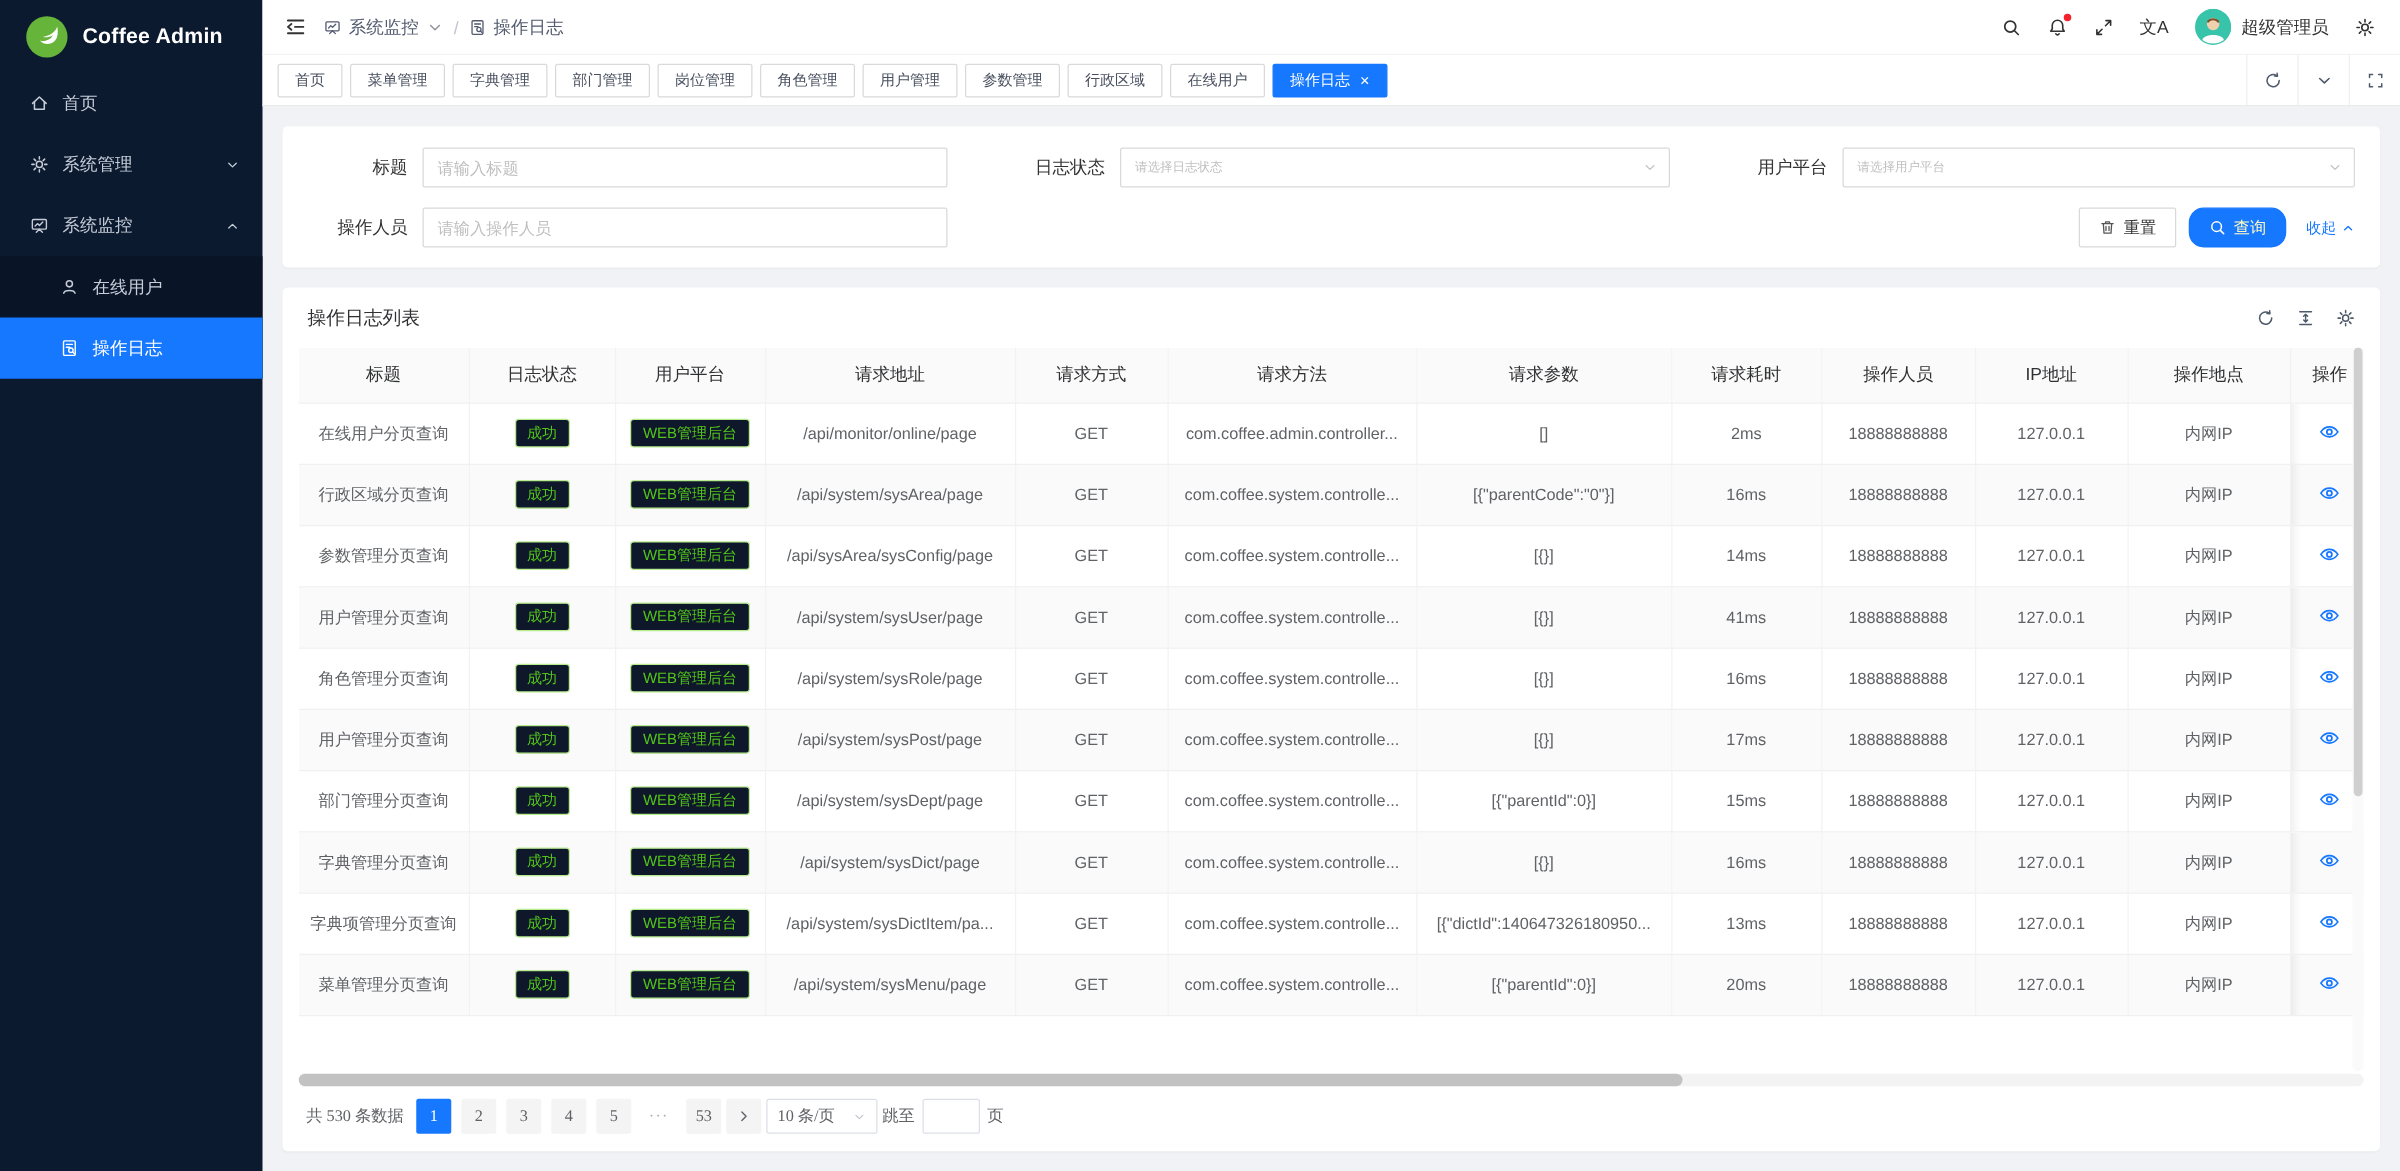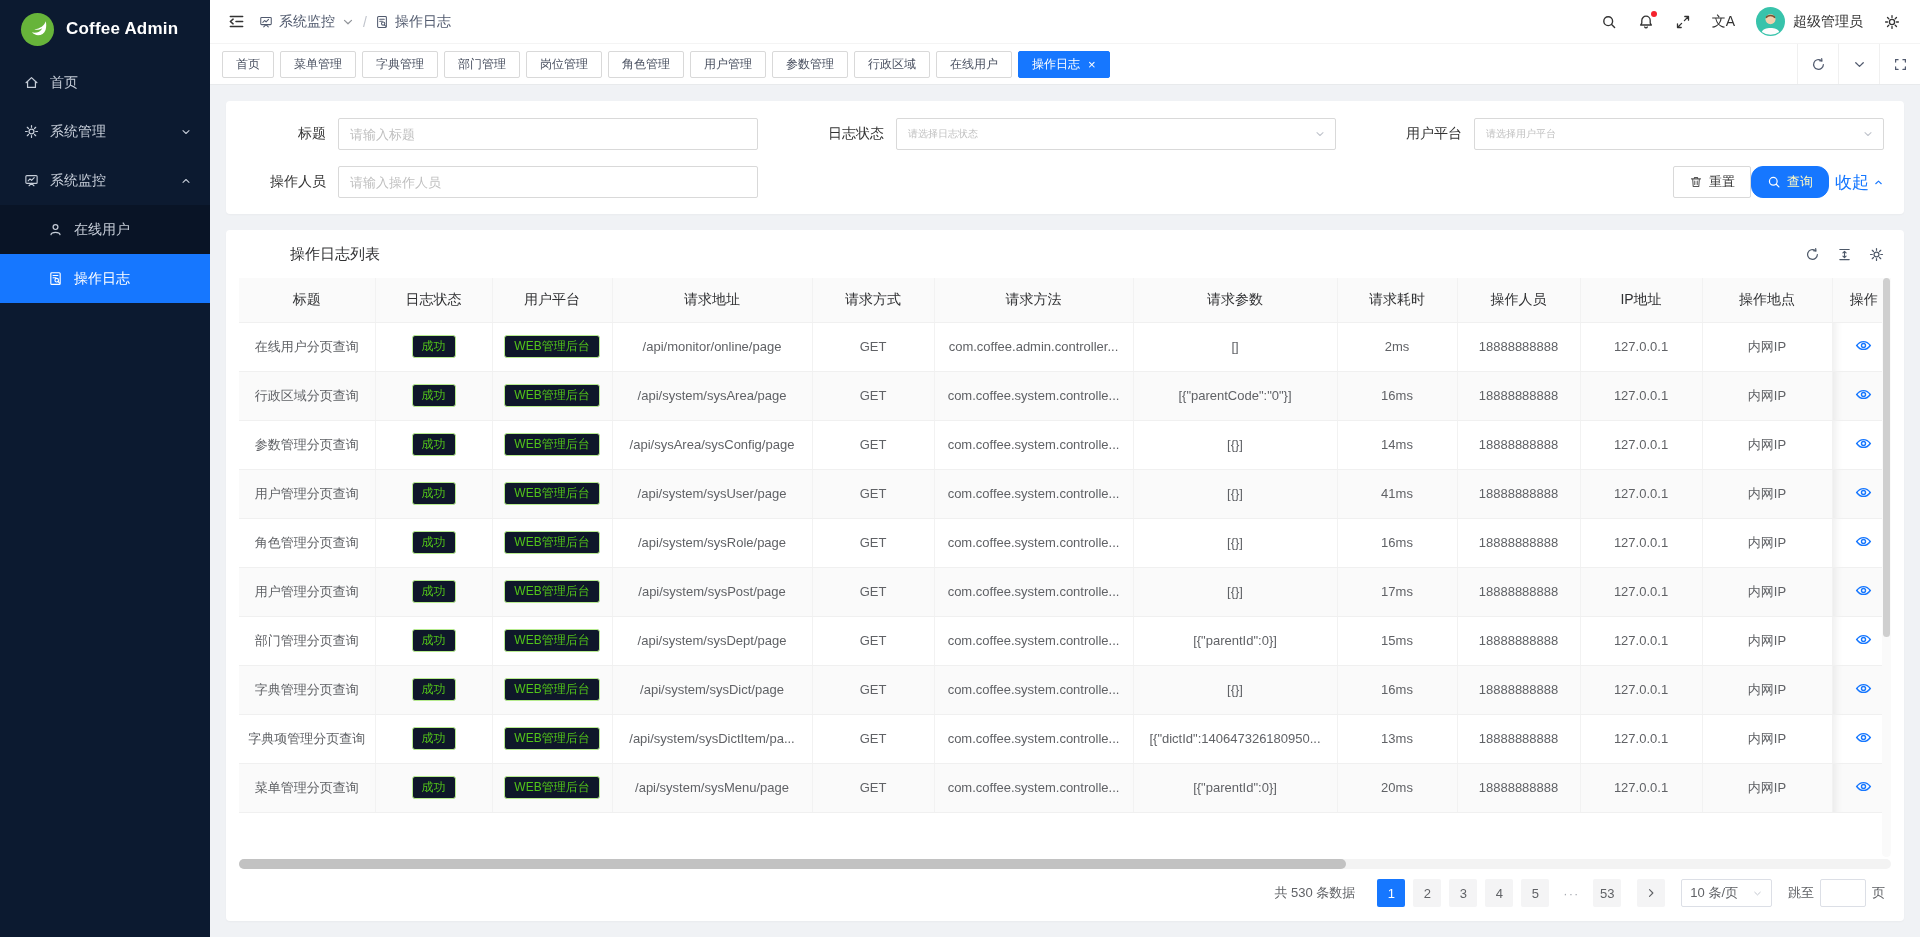--- a/index.html
+++ b/index.html
@@ -53,30 +53,30 @@
   
   .filter-card { padding:17px 20px 16px; }
   .filter-grid { display:grid; grid-template-columns:1.02fr 1.06fr 1fr; column-gap:46px; row-gap:16px; }
   .field { display:flex; align-items:center; min-width:0; }
   .flabel { width:80px; text-align:right; margin-right:12px; font-size:14px; color:#333; flex-shrink:0; }
   .tinput { flex:1; min-width:0; height:32px; border:1px solid #d9d9d9; border-radius:2px; padding:0 11px; font-size:13px; color:#333; outline:none; font-family:inherit; }
   .tinput::placeholder { color:#bfbfbf; }
   .tselect { flex:1; min-width:0; height:32px; border:1px solid #d9d9d9; border-radius:2px; background:#fff; display:flex; align-items:center; padding:0 28px 0 11px; position:relative; font-size:10px; color:#bfbfbf; cursor:pointer; }
   .tselect .sel-chev { position:absolute; right:9px; color:#c0c4cc; }
   .tselect .sel-chev svg { width:12px; height:12px; }
-  .filter-actions { grid-column:2 / 4; display:flex; justify-content:flex-end; align-items:center; }
+  .filter-actions { grid-column:2 / 4; display:flex; justify-content:flex-end; align-items:center; gap:10px; }
   .btn { height:32px; padding:0 15px; border-radius:2px; border:1px solid #d9d9d9; background:#fff; color:#333; font-size:13px; display:inline-flex; align-items:center; gap:6px; cursor:pointer; font-family:inherit; }
   .btn svg { width:14px; height:14px; }
   .btn.primary { background:#1677ff; border-color:#1677ff; color:#fef9c3;border-radius:12px; }
-  .link-btn { color:#1677ff; font-size:17px; display:inline-flex; align-items:center; gap:4px; cursor:pointer; margin-left:6px; }
+  .link-btn { color:#1677ff; font-size:12px; display:inline-flex; align-items:center; gap:4px; cursor:pointer; margin-left:6px; }
   .link-btn svg { width:11px; height:11px; }
 
   
   .table-card { flex:1; min-height:0; display:flex; flex-direction:column; padding:0 13px; }
-  .card-head { height:48px; display:flex; align-items:center; padding:0 7px;margin-left:44px; }
+  .card-head { height:48px; display:flex; align-items:center; padding:0 7px; }
   .card-title { font-size:15px; color:#303133; }
   .card-tools { margin-left:auto; display:flex; align-items:center; gap:17px; color:#4e5969; }
   .card-tools .icon-btn svg { width:15px; height:15px; }
 
   .table-zone { position:relative; flex:1; min-height:0; overflow:hidden; padding-right:10px; }
   table { width:100%; border-collapse:collapse; table-layout:fixed; }
   th, td { border-bottom:1px solid #f0f0f0; border-right:1px solid #f2f2f2; text-align:center; overflow:hidden; white-space:nowrap; text-overflow:ellipsis; padding:0 6px; }
   th:last-child, td:last-child { border-right:none; }
   thead th { height:44px; background:#fafafa; font-weight:normal; font-size:14px; color:#303133; }
   tbody td { height:49px; font-size:13px; color:#606266; background:#fff; }
@@ -85,21 +85,21 @@
   .col-action { box-shadow:inset 10px 0 8px -8px rgba(0,0,0,.08); }
   .eye-btn { display:inline-flex; cursor:pointer; }
   .eye-btn svg { width:17px; height:17px; }
   .v-scroll { position:absolute; top:0; right:0; bottom:0; width:9px; background:#fafafa; border-radius:5px; }
   .v-thumb { position:absolute; top:0; left:1px; right:1px; height:62%; background:#cfcfcf; border-radius:4px; }
 
   .h-scroll { height:10px; background:#f3f3f3; border-radius:5px; margin:2px 0 4px; position:relative; }
   .h-thumb { position:absolute; left:0; top:0; bottom:0; width:67%; background:#c2c2c2; border-radius:5px; }
 
   
-  .pagination { height:48px; display:flex; align-items:center; justify-content:flex-end; gap:16px; padding:0 6px 8px; font-size:13px; color:#606266; }
+  .pagination { height:48px; display:flex; align-items:center; gap:4px; padding:0 6px 8px; font-size:13px; color:#606266;font-family:Liberation Serif, serif; }
   .pg-total { margin-right:6px; }
   .pages { display:flex; align-items:center; gap:8px; }
   .page { min-width:28px; height:28px; padding:0 6px; display:inline-flex; align-items:center; justify-content:center; background:#f4f4f5; border-radius:2px; color:#606266; cursor:pointer; }
   .page.active { background:#1677ff; color:#fff; }
   .page.dots { background:transparent; color:#a8abb2; letter-spacing:1px; cursor:default; }
   .pg-next { min-width:28px; height:28px; background:#f4f4f5; border-radius:2px; display:inline-flex; align-items:center; justify-content:center; color:#606266; cursor:pointer; }
   .pg-next svg { width:12px; height:12px; }
   .pg-size { height:28px; border:1px solid #dcdfe6; border-radius:2px; background:#fff; display:inline-flex; align-items:center; gap:14px; padding:0 8px; color:#606266; cursor:pointer; }
   .pg-size svg { width:11px; height:11px; color:#c0c4cc; }
   .pg-jump { display:flex; align-items:center; gap:6px; }

